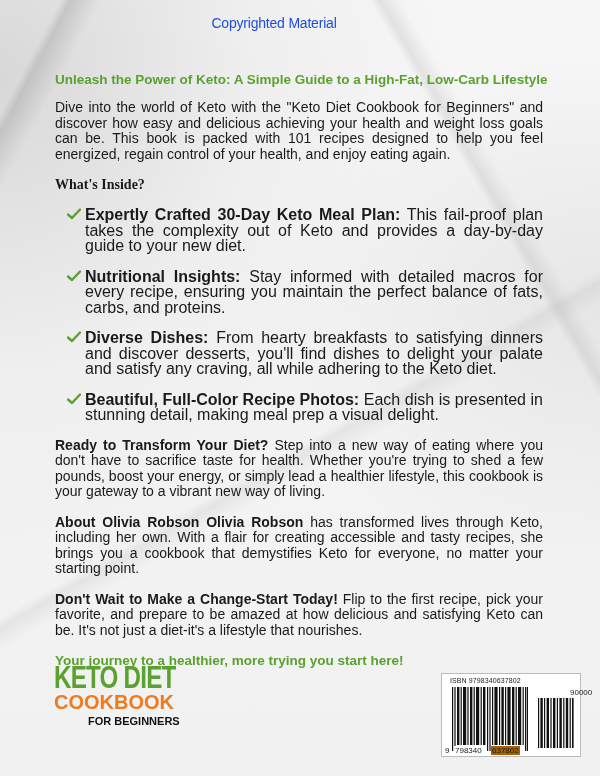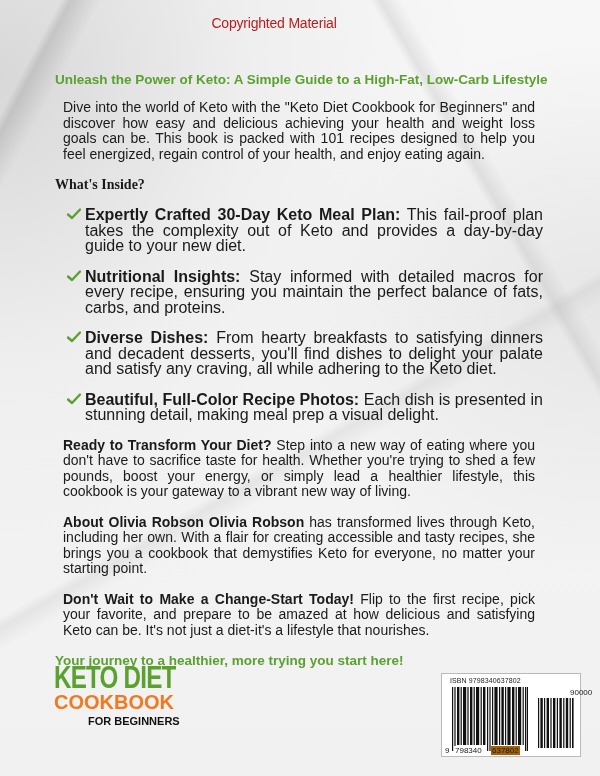--- a/index.html
+++ b/index.html
@@ -9,30 +9,30 @@
     background:
       linear-gradient(118deg, transparent 0 6%, rgba(150,150,150,0.35) 7%, transparent 10%, transparent 100%),
       linear-gradient(60deg, transparent 0 78%, rgba(170,170,170,0.25) 79%, transparent 81%),
       linear-gradient(150deg, transparent 0 55%, rgba(180,180,180,0.22) 56%, transparent 58%),
       radial-gradient(ellipse at 0% 10%, #d8d8d8 0%, #efefef 30%, transparent 55%),
       radial-gradient(ellipse at 100% 40%, #e6e6e6 0%, transparent 40%),
       linear-gradient(180deg, #f7f7f7, #f4f4f4 50%, #f1f1f1);
   }
   .copyright {
     position:absolute; top:15px; left:0; width:548px; text-align:center;
-    font-size:14px; color:#b91c1c; letter-spacing:-0.2px;
+    font-size:14px; color:#1d4ed8; letter-spacing:-0.2px;
   }
   .content {
     position:absolute; left:55px; top:72px; width:488px;
   }
   .headline {
     font-weight:bold; color:#5aa12f; font-size:13.5px; margin:0 0 13px 0; white-space:nowrap;
   }
   p {
-    margin:8px; font-size:14px; line-height:15.5px; text-align:justify;
+    margin:0; font-size:14px; line-height:15.5px; text-align:justify;
   }
   .para { margin-bottom:15px; }
   .section-title { font-weight:bold; font-size:14px; margin:0 0 14px 0;font-family:Liberation Serif, serif; }
   .features { list-style:none; margin:0; padding:0 0 0 30px; }
   .features li { position:relative; margin-bottom:15px; font-size:16px; line-height:15.5px; text-align:justify; }
   .check {
     position:absolute; left:-18px; top:1px; width:14px; height:12px;
   }
   b { font-weight:bold; }
   .closing { font-weight:bold; color:#5aa12f; font-size:13.5px; margin-top:0; }
@@ -80,21 +80,21 @@
     <li>
       <svg class="check" viewBox="0 0 14 12">
           <path d="M1 6.5 L5 10 L13 1.5" fill="none" stroke="#5aa12f" stroke-width="2.4" stroke-linecap="round" stroke-linejoin="round"></path>
         </svg>
       <b>Nutritional Insights:</b><span> Stay informed with detailed macros for every recipe, ensuring you maintain the perfect balance of fats, carbs, and proteins.</span>
     </li>
     <li>
       <svg class="check" viewBox="0 0 14 12">
           <path d="M1 6.5 L5 10 L13 1.5" fill="none" stroke="#5aa12f" stroke-width="2.4" stroke-linecap="round" stroke-linejoin="round"></path>
         </svg>
-      <b>Diverse Dishes:</b><span> From hearty breakfasts to satisfying dinners and decadent desserts, you'll find dishes to delight your palate and satisfy any craving, all while adhering to the Keto diet.</span>
+      <b>Diverse Dishes:</b><span> From hearty breakfasts to satisfying dinners and discover desserts, you'll find dishes to delight your palate and satisfy any craving, all while adhering to the Keto diet.</span>
     </li>
     <li>
       <svg class="check" viewBox="0 0 14 12">
           <path d="M1 6.5 L5 10 L13 1.5" fill="none" stroke="#5aa12f" stroke-width="2.4" stroke-linecap="round" stroke-linejoin="round"></path>
         </svg>
       <b>Beautiful, Full-Color Recipe Photos:</b><span> Each dish is presented in stunning detail, making meal prep a visual delight.</span>
     </li>
   </ul>
 
   <p class="para"><b>Ready to Transform Your Diet?</b><span> Step into a new way of eating where you don't have to sacrifice taste for health. Whether you're trying to shed a few pounds, boost your energy, or simply lead a healthier lifestyle, this cookbook is your gateway to a vibrant new way of living.</span></p>

